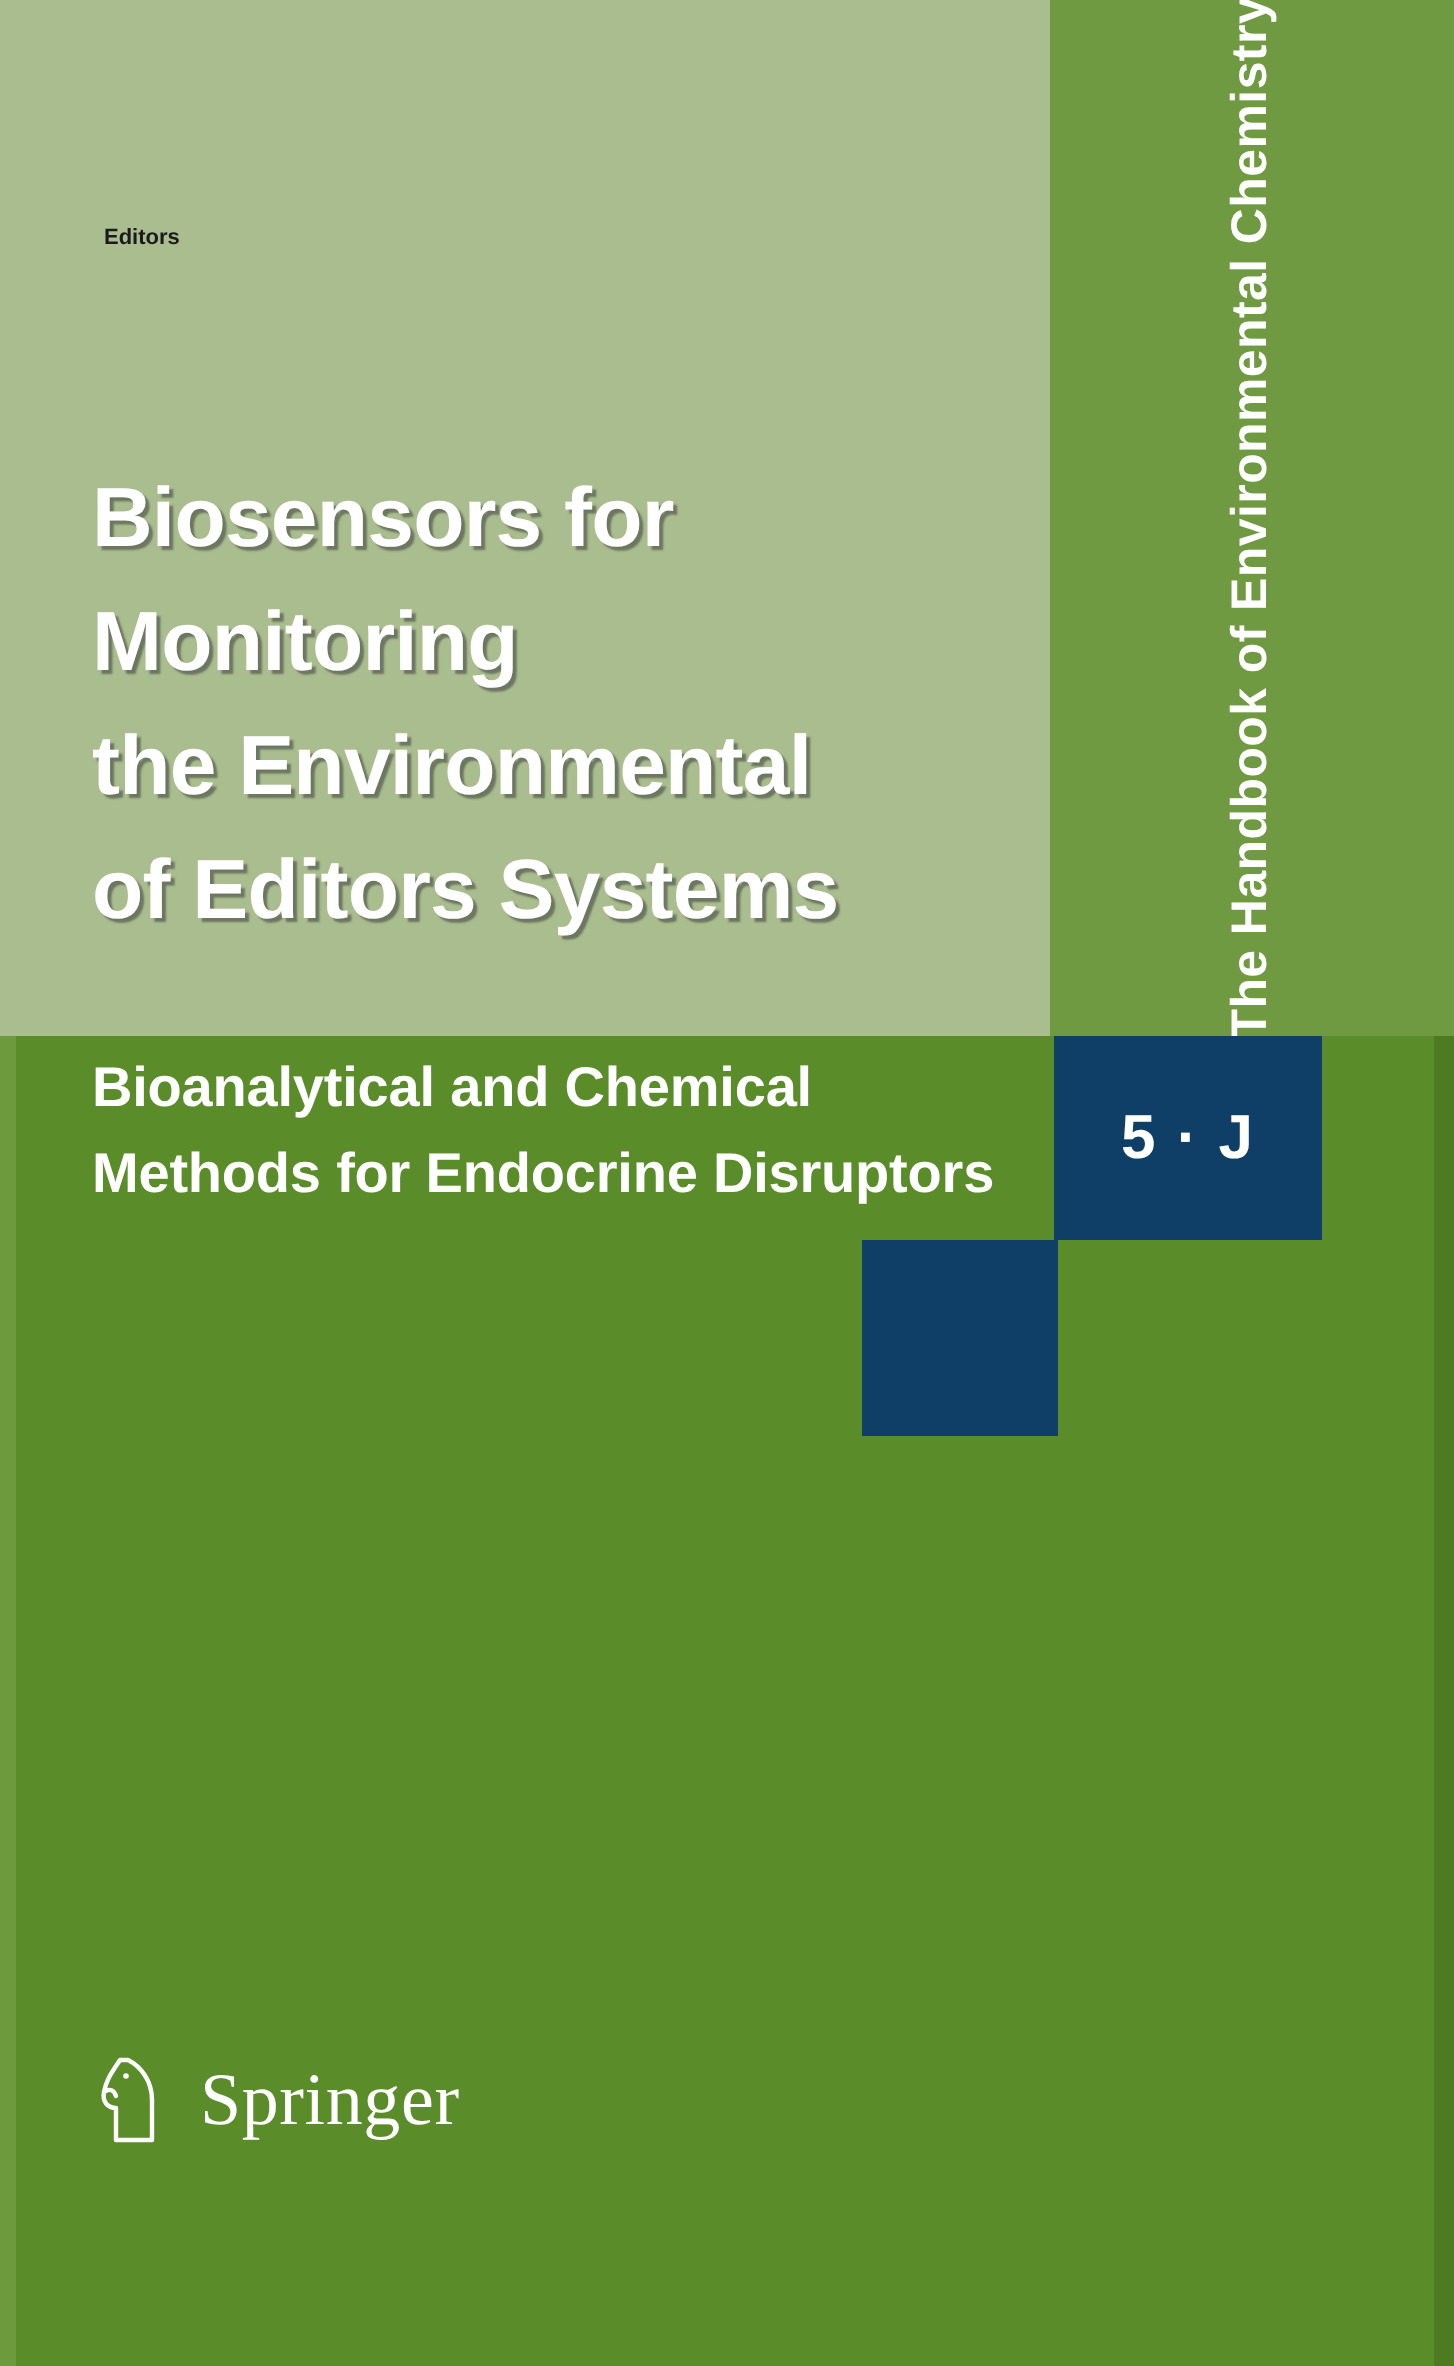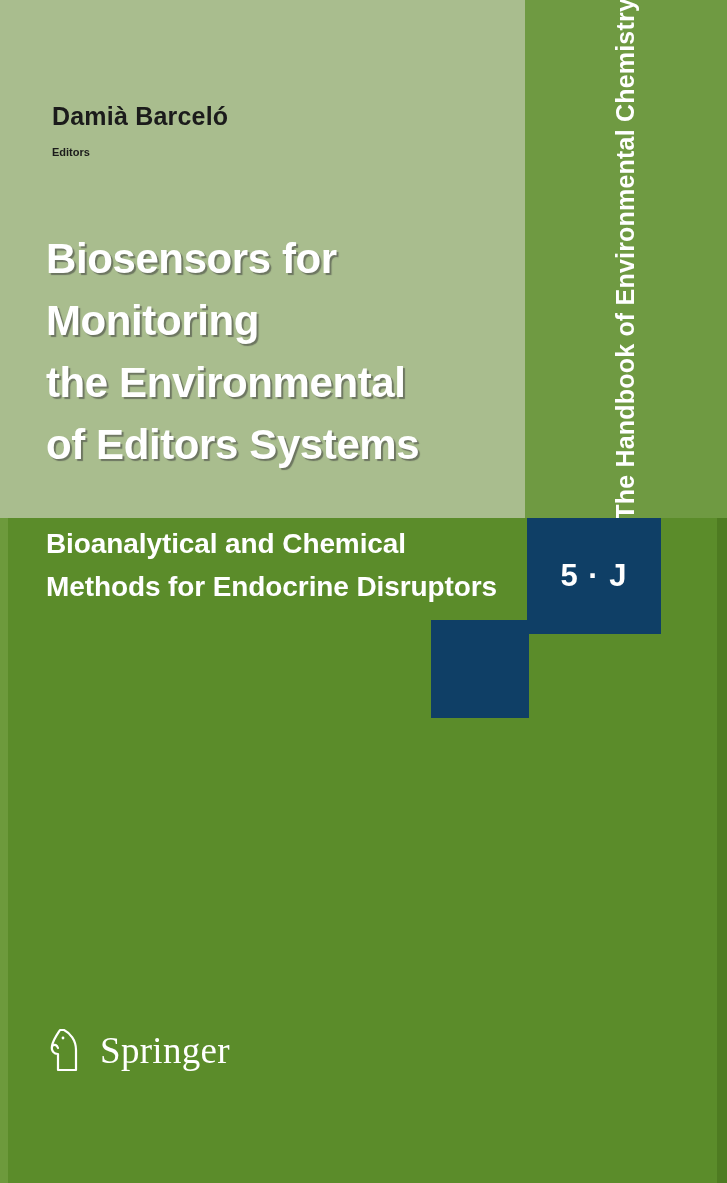--- a/index.html
+++ b/index.html
@@ -116,21 +116,21 @@
     font-weight: bold;
     line-height: 1.55;
     letter-spacing: -0.1px;
   }
   
   .volume-square {
     position: absolute;
     left: 527px;
     top: 518px;
     width: 134px;
-    height: 116px;
+    height: 102px;
     background: #0f3f66;
     display: flex;
     align-items: center;
     justify-content: center;
   }
   .volume-square span {
     color: #ffffff;
     font-size: 31px;
     font-weight: bold;
     letter-spacing: 1px;
@@ -174,21 +174,20 @@
   <div class="edge-right"></div>
 
   <div class="top-panel"></div>
 
   <div class="series-strip"></div>
   <div class="series-text">
     <span>The Handbook of Environmental Chemistry</span>
   </div>
 
   <div class="authors">
-    <div class="author-line">Damià Barceló</div>
     <div class="editors-label">Editors</div>
   </div>
 
   <div class="title-block">
     <div class="title-line">Biosensors for</div>
     <div class="title-line">Monitoring</div>
     <div class="title-line">the Environmental</div>
     <div class="title-line">of Editors Systems</div>
   </div>
 

